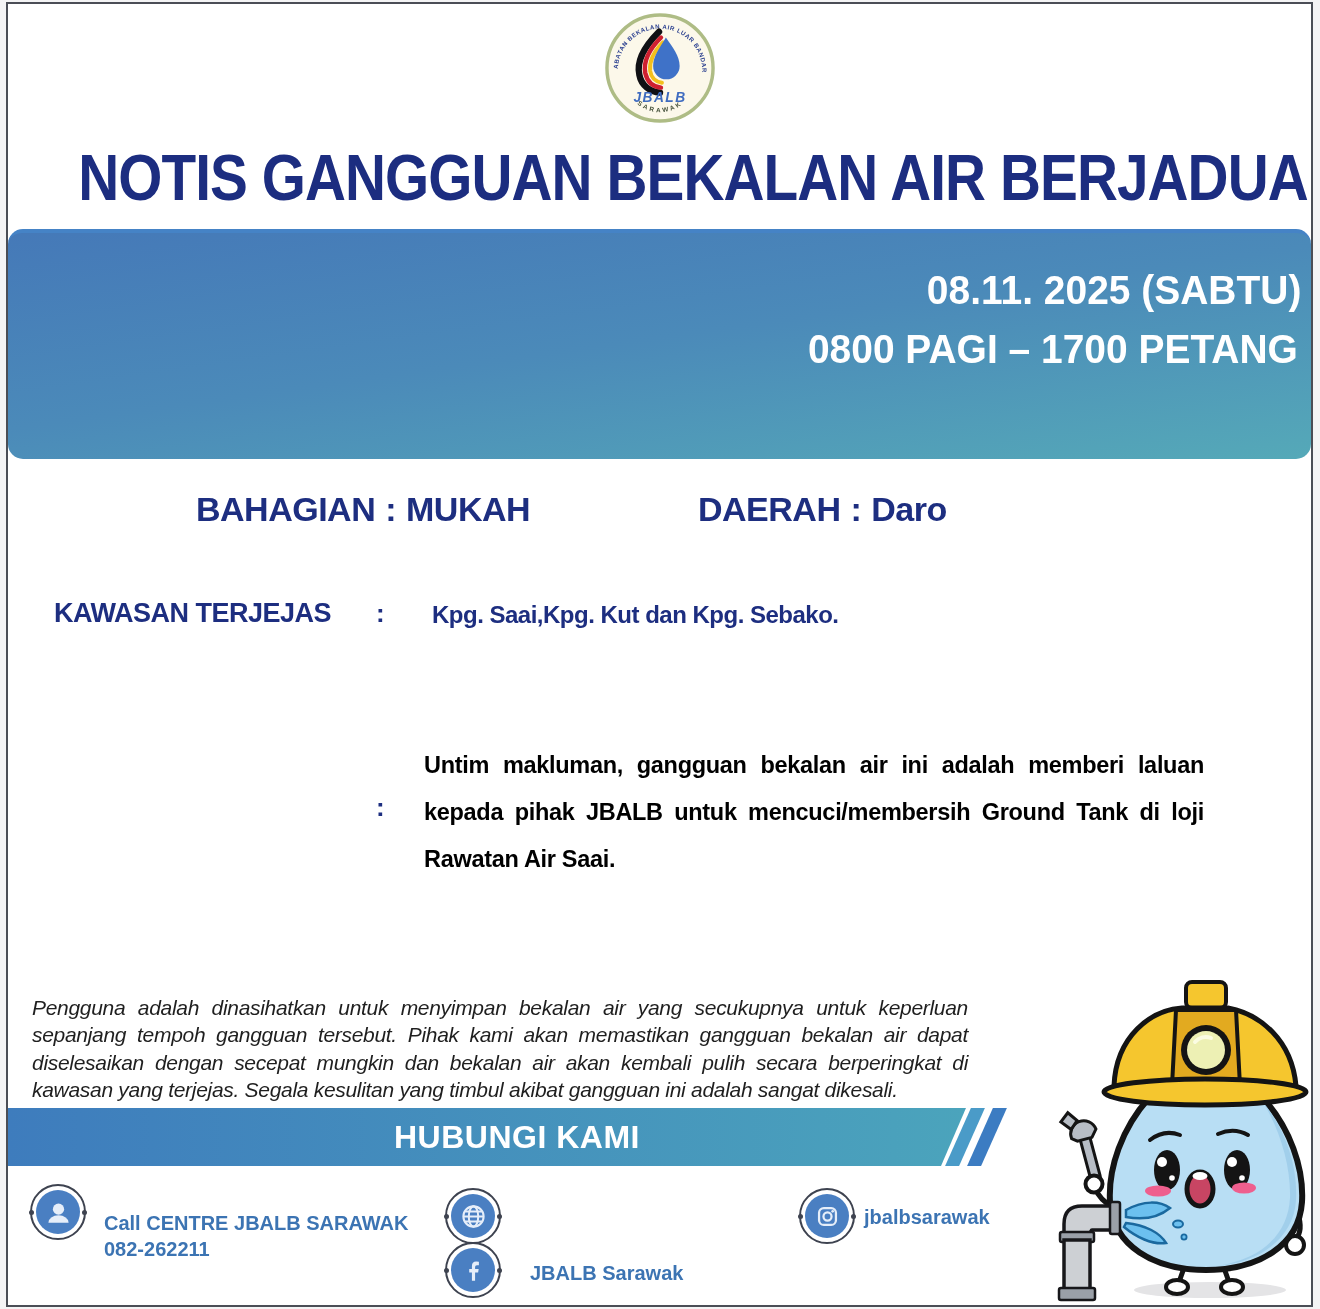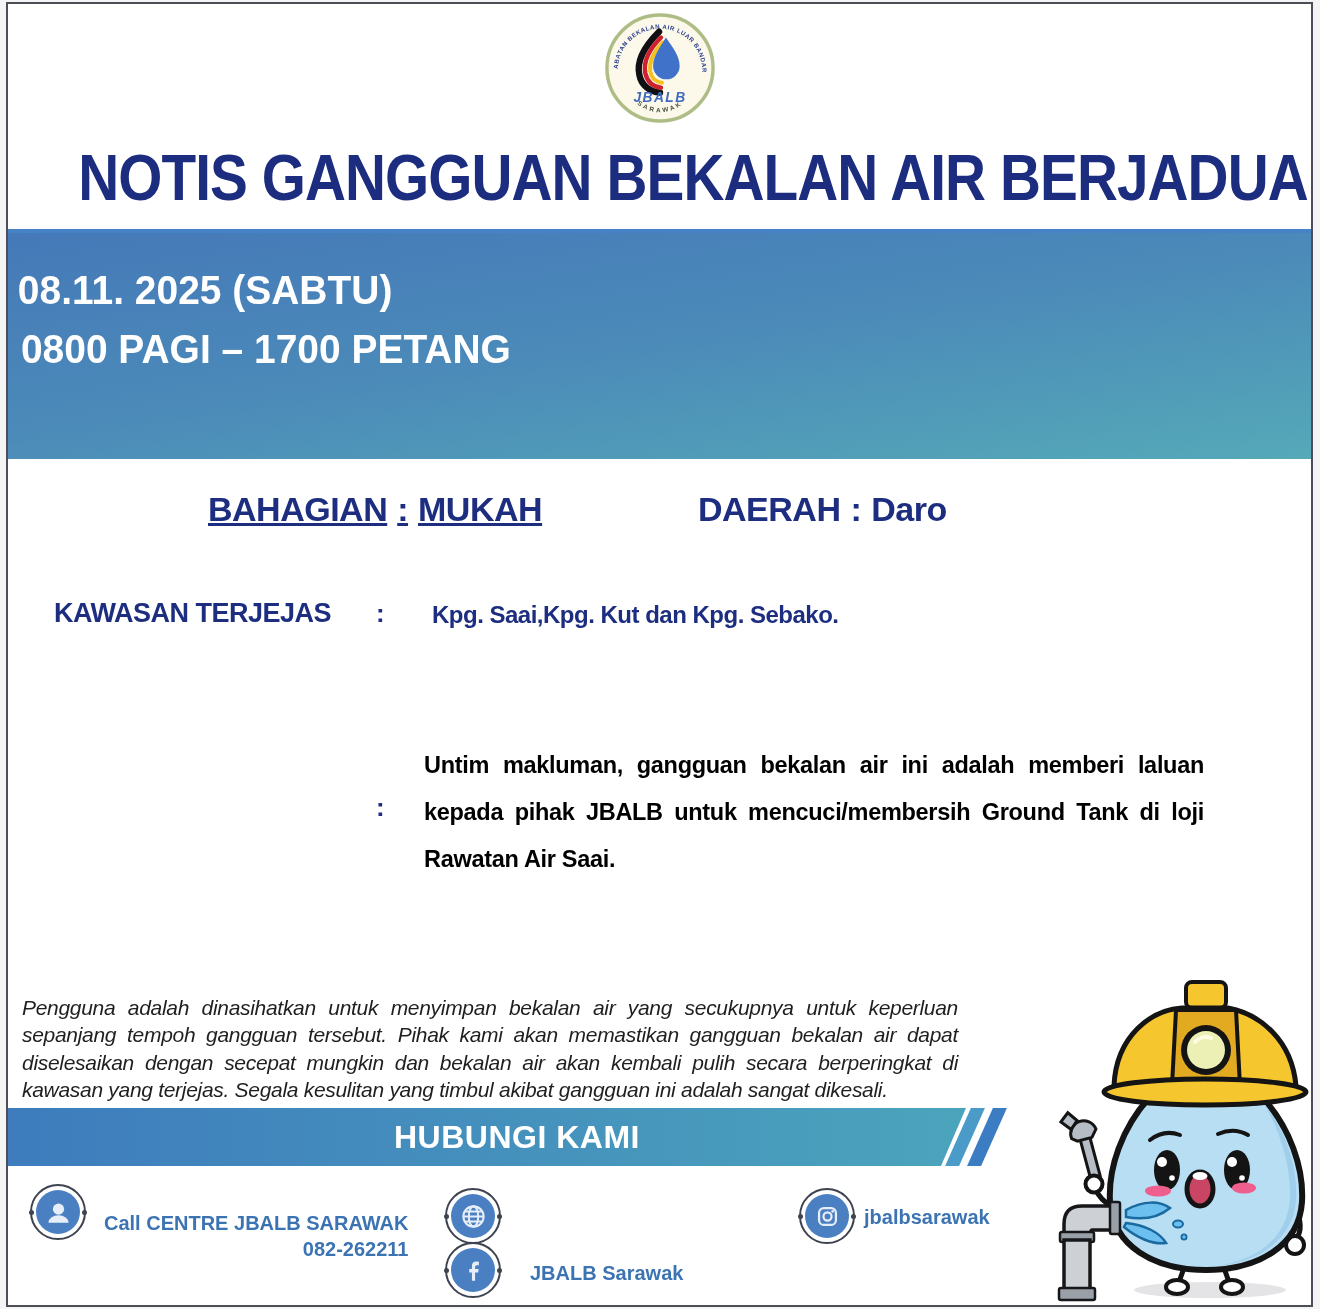--- a/index.html
+++ b/index.html
@@ -9,46 +9,46 @@
 
   
   .logo{position:absolute;left:596px;top:8px;width:112px;height:112px;}
   .title{position:absolute;left:0;top:138px;width:100%;text-align:center;white-space:nowrap;}
   .title span{display:inline-block;font-size:63px;font-weight:bold;color:#1c2d80;
               letter-spacing:-1px;transform:scale(0.9,1.02);transform-origin:center;}
 
   
   .banner{position:absolute;left:0;top:225px;width:100%;height:230px;
           background:linear-gradient(172deg,#4579b8 0%,#4b8ab9 48%,#55a9b8 100%);
-          border-top:4px solid #4583c6;box-sizing:border-box;text-align:left;color:#fff;}
+          border-top:4px solid #4583c6;box-sizing:border-box;text-align:right;color:#fff;border-radius:15px;}
   .banner-line{font-size:41px;font-weight:bold;white-space:nowrap;}
   .banner-line span{display:inline-block;transform:scaleX(0.95);}
   .banner-date{margin-top:34px;}
   .banner-time{margin-top:12px;}
   .region-item{position:absolute;top:486px;font-size:34px;font-weight:bold;color:#1d2e80;
                letter-spacing:-0.5px;white-space:nowrap;}
   .region-item .sep{margin:0 10px;}
-  .bahagian{left:200px;text-decoration:underline;} .daerah{left:690px;}
+  .bahagian{left:188px;} .daerah{left:690px;}
 
   .field-label{position:absolute;font-size:27px;font-weight:bold;color:#1d2e80;
                letter-spacing:-0.5px;white-space:nowrap;}
   .field-colon{position:absolute;font-size:26px;font-weight:bold;color:#1d2e80;}
   .kawasan-label{left:46px;top:594px;}
   .kawasan-colon{left:368px;top:594px;}
   .kawasan-value{position:absolute;left:424px;top:597px;font-size:24px;font-weight:bold;
                  color:#1d2e80;letter-spacing:-0.5px;white-space:nowrap;}
   .huraian-label{left:46px;top:782px;}
   .huraian-colon{left:368px;top:788px;}
   .huraian-text{position:absolute;left:416px;top:738px;width:780px;font-size:23.5px;
                 font-weight:bold;color:#000000;line-height:47px;letter-spacing:-0.3px;}
   .jlines div:not(:last-child){text-align:justify;text-align-last:justify;}
   .jlines div:last-child{text-align:left;}
 
   
-  .advisory{position:absolute;left:14px;top:990px;width:936px;font-size:21px;font-style:italic;
+  .advisory{position:absolute;left:24px;top:990px;width:936px;font-size:21px;font-style:italic;
             color:#1f1f1f;line-height:27.4px;letter-spacing:-0.3px;}
 
   
   .contact-bar{position:absolute;left:0;top:1104px;width:958px;height:58px;
                background:linear-gradient(90deg,#3e7cbd 0%,#4ba4bc 100%);
                clip-path:polygon(0 0,100% 0,calc(100% - 25px) 100%,0 100%);}
   .contact-bar-label{position:absolute;left:30px;top:0;width:958px;height:48px;line-height:58px;
                      text-align:center;font-size:32px;font-weight:bold;color:#ffffff;
                      letter-spacing:0.5px;}
   .stripe{position:absolute;top:1104px;height:58px;width:14px;transform:skewX(-24deg);}
@@ -59,21 +59,21 @@
   .icon-ring{position:absolute;width:56px;height:56px;border:2px solid #3e4350;border-radius:50%;
              background:#fff;display:flex;align-items:center;justify-content:center;
              box-sizing:border-box;}
   .icon-ring::before,.icon-ring::after{content:'';position:absolute;width:5px;height:5px;
              border-radius:50%;background:#3e4350;top:50%;margin-top:-2.5px;}
   .icon-ring::before{left:-3px;} .icon-ring::after{right:-3px;}
   .icon-disc{width:44px;height:44px;border-radius:50%;background:#4a7fc2;display:flex;
              align-items:center;justify-content:center;}
   .contact-label{position:absolute;font-size:20px;font-weight:bold;color:#3c74b3;
                  line-height:26px;white-space:nowrap;}
-  .ring-call{left:22px;top:1180px;} .label-call{left:96px;top:1206px;text-align:right;}
+  .ring-call{left:22px;top:1180px;} .label-call{left:96px;top:1206px;}
   .ring-web{left:437px;top:1184px;} .label-web{left:510px;top:1200px;}
   .ring-ig{left:791px;top:1184px;}  .label-ig{left:856px;top:1200px;}
   .ring-fb{left:437px;top:1238px;}  .label-fb{left:510px;top:1256px;margin-left:12px;}
 
   
   .mascot{position:absolute;left:1040px;top:972px;width:264px;height:328px;}
 </style>
 </head>
 <body>
 

